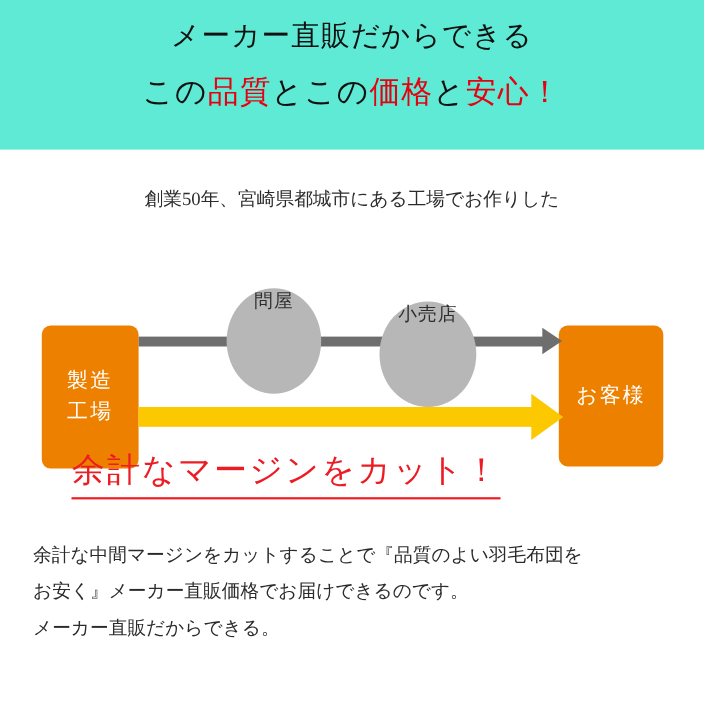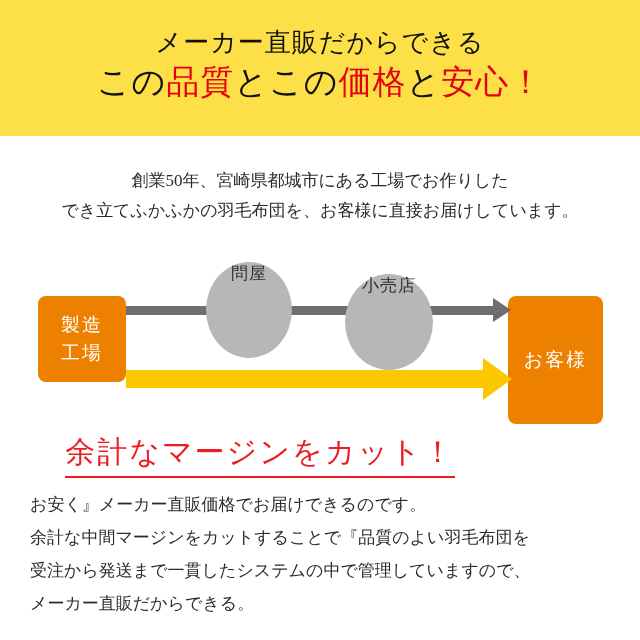--- a/index.html
+++ b/index.html
@@ -20,42 +20,42 @@
     background: #ffffff;
   }
 
   
   .header-band {
     position: absolute;
     left: 0;
     top: 0;
     width: 640px;
     height: 136px;
-    background: #fde047;
+    background: #5eead4;
     display: flex;
     flex-direction: column;
     align-items: center;
     justify-content: center;
   }
   .headline-1 {
     font-family: "Liberation Serif", "DejaVu Serif", serif;
     font-size: 26px;
     line-height: 1.1;
     color: #111111;
     letter-spacing: 1px;
     margin: 0 0 6px 0;
     white-space: nowrap;
   }
   .headline-2 {
-    font-family: Liberation Mono, monospace;
-    font-size: 33px;
+    font-family: Liberation Serif, serif;
+    font-size: 28px;
     line-height: 1.1;
     letter-spacing: 1px;
     color: #111111;
-    margin: 4px;
+    margin: 16px;
     white-space: nowrap;
   }
   .hl-red { color: #e60012; }
   .hl-black { color: #111111; }
 
   
   .intro {
     position: absolute;
     left: 0;
     top: 166px;
@@ -86,21 +86,21 @@
     align-items: center;
     justify-content: center;
     font-size: 19px;
     line-height: 1.5;
     letter-spacing: 2px;
   }
   .flow-box.left {
     left: 38px;
     top: 34px;
     width: 88px;
-    height: 86px;
+    height: 130px;
   }
   .flow-box.right {
     left: 508px;
     top: 34px;
     width: 95px;
     height: 128px;
   }
   .flow-node {
     position: absolute;
     background: #b7b7b7;
@@ -164,21 +164,21 @@
     border-top: 21px solid transparent;
     border-bottom: 21px solid transparent;
     border-left: 29px solid #fcc800;
     z-index: 4;
   }
 
   
   .catchcopy-wrap {
     position: absolute;
     left: 0;
-    top: 434px;
+    top: 410px;
     width: 520px;
     text-align: center;
   }
   .catchcopy {
     display: inline-block;
     font-size: 30px;
     line-height: 1.2;
     color: #ec1c24;
     letter-spacing: 2px;
     padding-bottom: 6px;
@@ -205,21 +205,20 @@
 
   <div class="header-band">
     <div class="headline-1">メーカー直販だからできる</div>
     <div class="headline-2">
       <span class="hl-black">この</span><span class="hl-red">品質</span><span class="hl-black">とこの</span><span class="hl-red">価格</span><span class="hl-black">と</span><span class="hl-red">安心！</span>
     </div>
   </div>
 
   <div class="intro">
     <div>創業50年、宮崎県都城市にある工場でお作りした</div>
-    <div>でき立てふかふかの羽毛布団を、お客様に直接お届けしています。</div>
   </div>
 
   <div class="diagram">
 
     <div class="gray-line seg-a"></div>
     <div class="gray-line seg-b"></div>
     <div class="gray-line seg-c"></div>
     <div class="gray-arrowhead"></div>
 
     <div class="yellow-bar"></div>
@@ -242,19 +241,18 @@
       <span>お客様</span>
     </div>
 
   </div>
 
   <div class="catchcopy-wrap">
     <span class="catchcopy">余計なマージンをカット！</span>
   </div>
 
   <div class="outro">
+    <div>余計な中間マージンをカットすることで『品質のよい羽毛布団を</div>
     <div>お安く』メーカー直販価格でお届けできるのです。</div>
-    <div>余計な中間マージンをカットすることで『品質のよい羽毛布団を</div>
-    <div>受注から発送まで一貫したシステムの中で管理していますので、</div>
     <div>メーカー直販だからできる。</div>
   </div>
 
 </div>
 
 </body></html>

